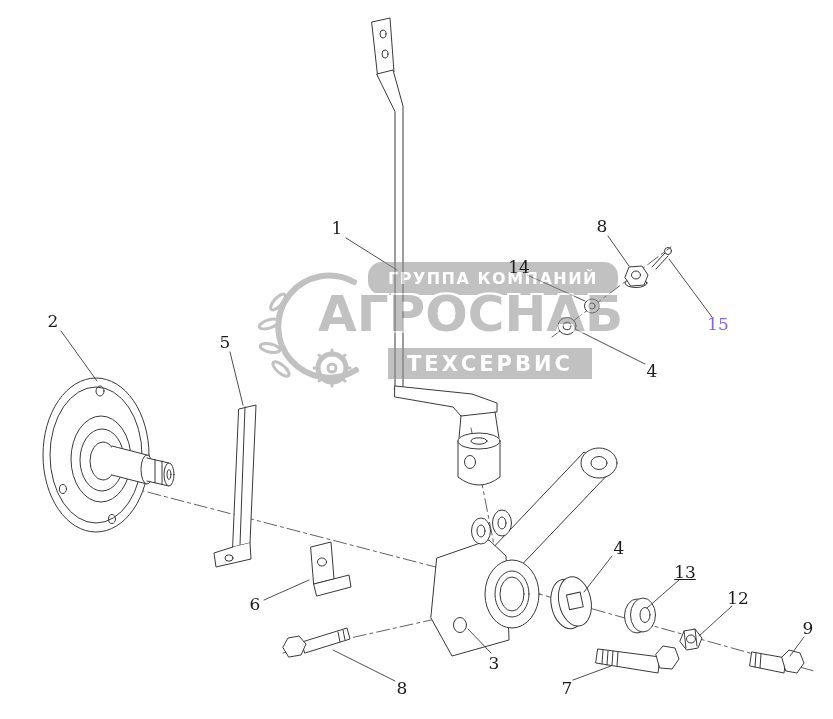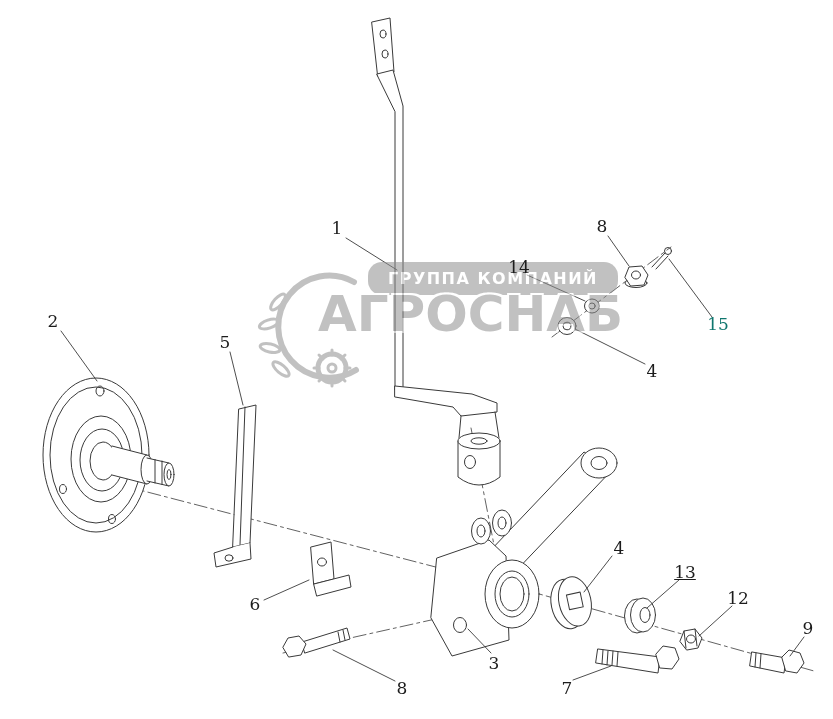--- a/index.html
+++ b/index.html
@@ -212,33 +212,34 @@
           <line x1="89" y1="110" x2="94" y2="110"></line>
           <line x1="63" y1="97" x2="67" y2="101"></line>
           <line x1="85" y1="119" x2="89" y2="123"></line>
           <line x1="89" y1="97" x2="85" y2="101"></line>
           <line x1="67" y1="119" x2="63" y2="123"></line>
         </g>
       </g>
     </svg>
     <div class="wm-band wm-band-top">ГРУППА КОМПАНИЙ</div>
     <div class="wm-brand">АГРОСНАБ</div>
+    <div class="wm-band wm-band-bottom">ТЕХСЕРВИС</div>
   </div>
 
   <div id="callout-layer">
       <div class="callout" style="left: 337px; top: 228px; color: rgb(28, 28, 28);">1</div>
       <div class="callout" style="left: 53px; top: 321px; color: rgb(28, 28, 28);">2</div>
       <div class="callout" style="left: 494px; top: 663px; color: rgb(28, 28, 28);">3</div>
       <div class="callout" style="left: 619px; top: 548px; color: rgb(28, 28, 28);">4</div>
       <div class="callout" style="left: 225px; top: 342px; color: rgb(28, 28, 28);">5</div>
       <div class="callout" style="left: 255px; top: 604px; color: rgb(28, 28, 28);">6</div>
       <div class="callout" style="left: 567px; top: 688px; color: rgb(28, 28, 28);">7</div>
       <div class="callout" style="left: 402px; top: 688px; color: rgb(28, 28, 28);">8</div>
       <div class="callout" style="left: 808px; top: 628px; color: rgb(28, 28, 28);">9</div>
       <div class="callout" style="left: 602px; top: 226px; color: rgb(28, 28, 28);">8</div>
       <div class="callout" style="left: 652px; top: 371px; color: rgb(28, 28, 28);">4</div>
       <div class="callout" style="left: 738px; top: 598px; color: rgb(28, 28, 28); text-align: center;">12</div>
       <div class="callout" style="left: 685px; top: 572px; color: rgb(28, 28, 28); text-decoration: underline;">13</div>
       <div class="callout" style="left: 519px; top: 267px; color: rgb(28, 28, 28);">14</div>
-      <div class="callout" style="left: 718px; top: 324px; color: #0f766e;">15</div>
+      <div class="callout" style="left: 718px; top: 324px; color: #8b5cf6;">15</div>
     </div>
 
 </div>
 
 </body></html>

